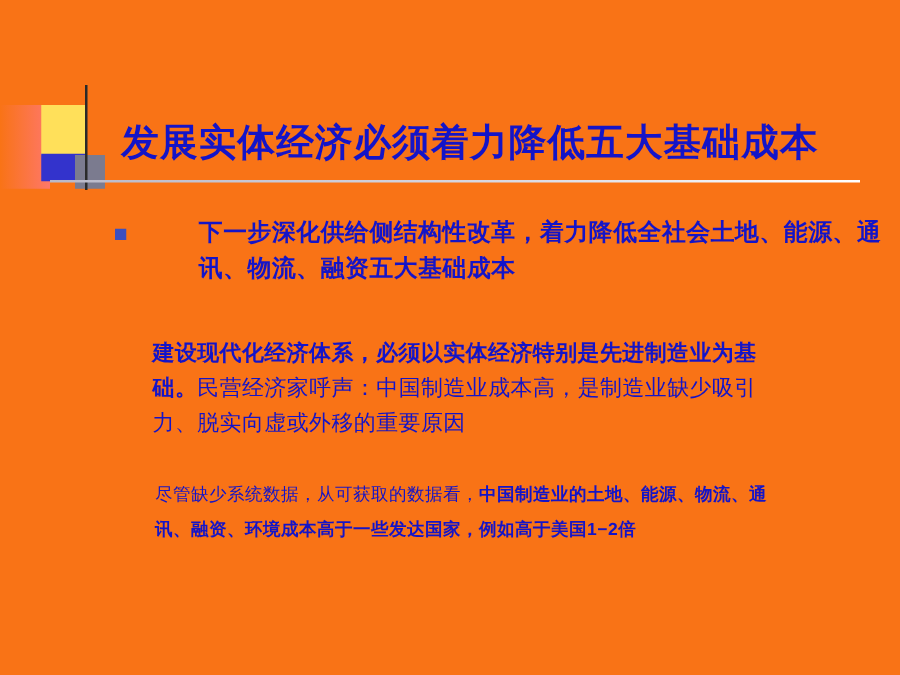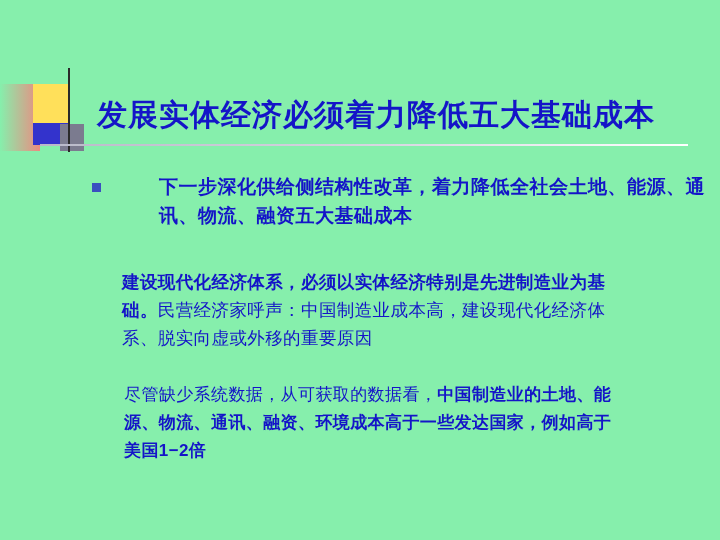--- a/index.html
+++ b/index.html
@@ -10,21 +10,21 @@
     width: 720px;
     height: 540px;
     background: #ffffff;
     font-family: "Liberation Sans", sans-serif;
     overflow: hidden;
   }
   #slide {
     position: relative;
     width: 720px;
     height: 540px;
-    background: #86efac;
+    background: #f97316;
   }
 
   
   .orn-yellow {
     position: absolute;
     left: 33px;
     top: 84px;
     width: 36px;
     height: 40px;
     background: #ffe05a;
@@ -120,21 +120,21 @@
     font-size: 17.5px;
     line-height: 28px;
     color: #1414c8;
     letter-spacing: 0.4px;
   }
   .para3 {
     position: absolute;
     left: 124px;
     top: 381px;
     width: 500px;
-    font-size: 17px;
+    font-size: 14px;
     line-height: 28px;
     color: #1414c8;
     letter-spacing: 0.4px;
   }
   .b { font-weight: bold; }
   .n { font-weight: normal; }
 </style>
 </head>
 <body>
 
@@ -148,20 +148,20 @@
 
   <div class="title">发展实体经济必须着力降低五大基础成本</div>
   <div class="title-rule"></div>
 
   <div class="bullet-row">
     <div class="bullet-mark"></div>
     <div class="para1">下一步深化供给侧结构性改革，着力降低全社会土地、能源、通讯、物流、融资五大基础成本</div>
   </div>
 
   <div class="para2">
-    <span class="b">建设现代化经济体系，必须以实体经济特别是先进制造业为基础。</span><span class="n">民营经济家呼声：中国制造业成本高，建设现代化经济体系、脱实向虚或外移的重要原因</span>
+    <span class="b">建设现代化经济体系，必须以实体经济特别是先进制造业为基础。</span><span class="n">民营经济家呼声：中国制造业成本高，是制造业缺少吸引力、脱实向虚或外移的重要原因</span>
   </div>
 
   <div class="para3">
     <span class="n">尽管缺少系统数据，从可获取的数据看，</span><span class="b">中国制造业的土地、能源、物流、通讯、融资、环境成本高于一些发达国家，例如高于美国1−2倍</span>
   </div>
 
 </div>
 
 </body></html>

